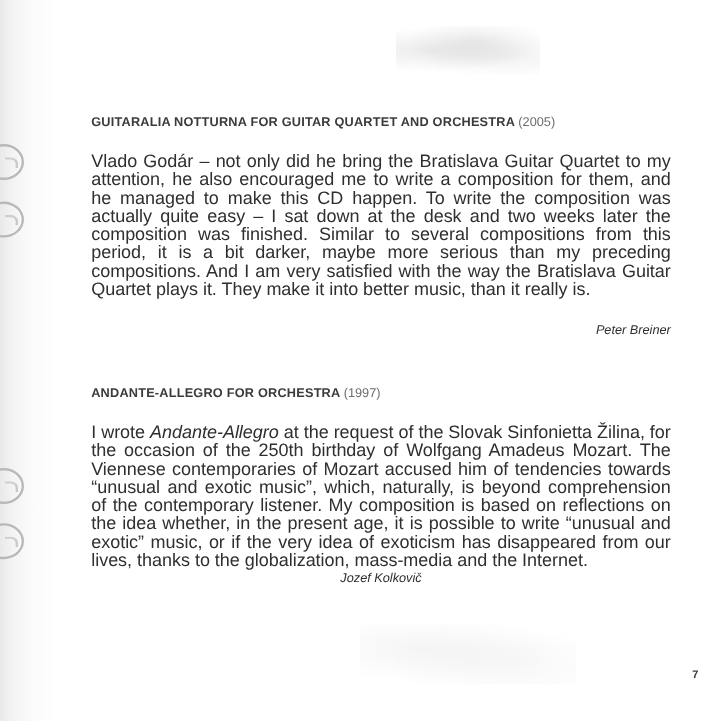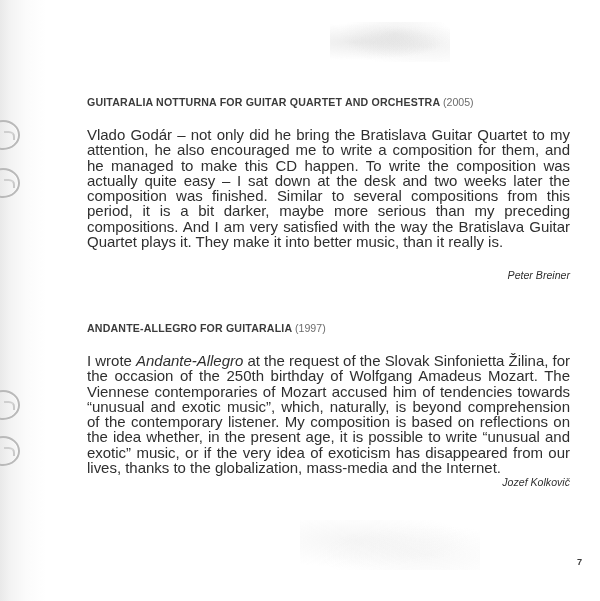--- a/index.html
+++ b/index.html
@@ -78,21 +78,21 @@
     border-top: 2px solid #cfcfcf;
     border-radius: 0 60% 0 0;
   }
   .ring.r1 { top: 120px; }
   .ring.r2 { top: 168px; }
   .ring.r3 { top: 390px; }
   .ring.r4 { top: 436px; }
 
   .content {
     position: absolute;
-    left: 87px;
+    left: 76px;
     top: 0;
     width: 488px;
     height: 431px;
   }
 
   .section {
     position: absolute;
     width: 488px;
   }
   .section.s1 { top: 96px; }
@@ -124,21 +124,21 @@
   .body-text .it { font-style: italic; }
 
   .signature {
     font-size: 10.6px;
     font-style: italic;
     color: #2f2f2f;
     text-align: right;
     width: 483px;
     margin-top: 20px;
   }
-  .signature.tight { margin-top: 1px; }
+  .signature.tight { margin-top: 1px; text-align: center; }
 
   .page-number {
     position: absolute;
     right: 18px;
     bottom: 34px;
     font-size: 9.2px;
     font-weight: bold;
     color: #3a3a3a;
   }
 </style>
@@ -159,21 +159,21 @@
 
   <div class="content">
 
     <div class="section s1">
       <h2 class="heading"><span>GUITARALIA NOTTURNA FOR GUITAR QUARTET AND ORCHESTRA</span> <span class="year">(2005)</span></h2>
       <p class="body-text">Vlado Godár – not only did he bring the Bratislava Guitar Quartet to my attention, he also encouraged me to write a composition for them, and he managed to make this CD happen. To write the composition was actually quite easy – I sat down at the desk and two weeks later the composition was finished.  Similar to several compositions from this period, it is a bit darker, maybe more serious than my preceding compositions.  And I am very satisfied with the way the Bratislava Guitar Quartet plays it. They make it into better music, than it really is.</p>
       <div class="signature">Peter Breiner</div>
     </div>
 
     <div class="section s2">
-      <h2 class="heading"><span>ANDANTE-ALLEGRO FOR GUITARALIA</span> <span class="year">(1997)</span></h2>
+      <h2 class="heading"><span>ANDANTE-ALLEGRO FOR ORCHESTRA</span> <span class="year">(1997)</span></h2>
       <p class="body-text"><span>I wrote </span><span class="it">Andante-Allegro</span><span> at the request of the Slovak Sinfonietta Žilina, for the occasion of the 250th birthday of Wolfgang Amadeus Mozart. The Viennese contemporaries of Mozart accused him of tendencies towards “unusual and exotic music”, which, naturally, is beyond comprehension of the contemporary listener.  My composition is based on reflections on the idea whether, in the present age, it is possible to write “unusual and exotic” music, or if the very idea of exoticism has disappeared from our lives, thanks to the globalization, mass-media and the Internet.</span></p>
       <div class="signature tight">Jozef Kolkovič</div>
     </div>
 
   </div>
 
   <div class="page-number">7</div>
 
 </div>
 

